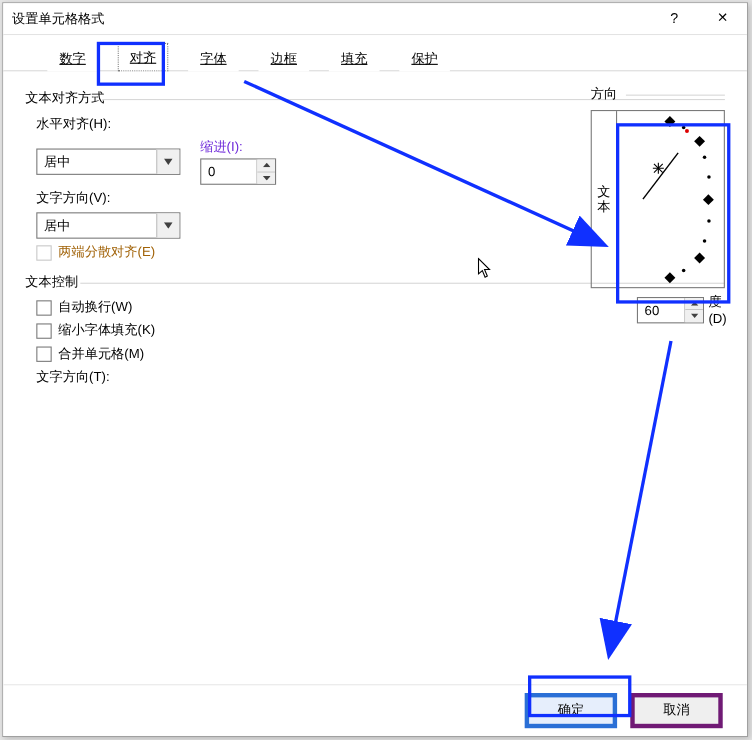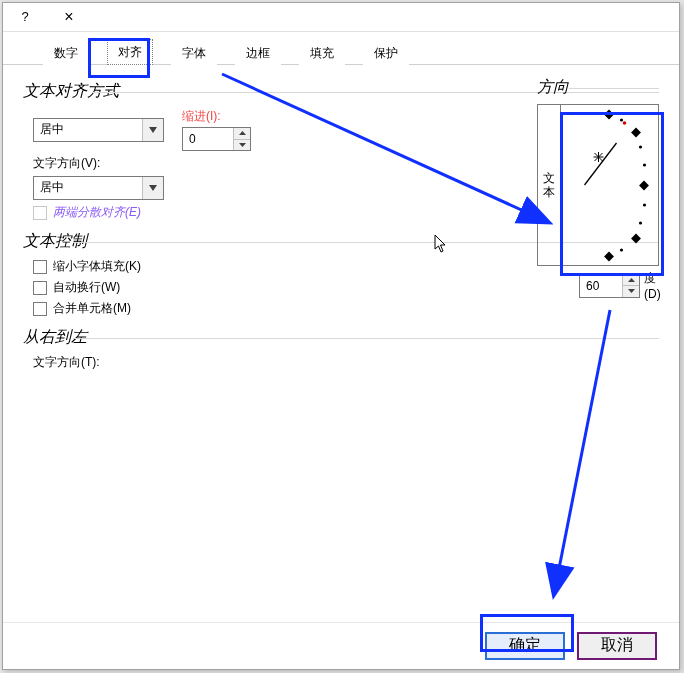--- a/index.html
+++ b/index.html
@@ -2,63 +2,64 @@
 <html><head>
 <meta charset="utf-8">
 <style>
   html,body{margin:0;padding:0;font-family:"Microsoft YaHei","SimSun",Arial,sans-serif;font-size:12px;color:#000;background:#f0f0f0;}
   .screenshot{position:relative;width:684px;height:673px;background:#e6e6e6;}
   .dialog{position:absolute;left:2px;top:2px;width:676px;height:666px;background:#fff;border:1px solid #a0a0a0;box-shadow:2px 2px 6px rgba(0,0,0,.2);}
   .titlebar{height:28px;line-height:28px;background:#fff;border-bottom:1px solid #e0e0e0;display:flex;align-items:center;}
   .titlebar .title{padding-left:8px;flex:1;font-size:12px;}
   .titlebar .btn{width:44px;height:28px;display:flex;align-items:center;justify-content:center;font-size:13px;color:#000;}
   .tabs{height:32px;display:flex;align-items:flex-end;padding-left:40px;gap:18px;border-bottom:1px solid #d0d0d0;background:#fff;}
-  .tab{height:24px;line-height:24px;padding:0 10px;font-size:12px;border:1px solid transparent;border-bottom:none;position:relative;top:1px;background:#fff;}
+  .tab{height:24px;line-height:24px;padding:0 10px;font-size:12px;border:1px solid transparent;border-bottom:none;position:relative;top:1px;background:#fff;text-decoration:underline;}
   .tab.selected{border:1px dotted #808080;background:#fff;}
   .body{position:absolute;left:0;right:0;top:62px;bottom:46px;background:#fff;padding:12px 20px 0 20px;}
-  .group-title{font-size:16px;margin:4px 0 6px 0;position:relative;font-style:italic;}
+  .group-title{font-size:12px;margin:4px 0 6px 0;position:relative;}
   .group-title::after{content:"";position:absolute;left:70px;right:0;top:50%;border-top:1px solid #d8d8d8;}
   .group-title.short::after{left:50px;}
   .row{display:flex;align-items:center;margin:4px 0;}
   .label{margin:2px 0 2px 10px;font-size:12px;}
-  .combo{display:inline-flex;align-items:center;border:1px solid #7a7a7a;height:22px;background:#fff;font-family:Liberation Mono, monospace;}
+  .combo{display:inline-flex;align-items:center;border:1px solid #7a7a7a;height:22px;background:#fff;}
   .combo .val{padding:0 6px;min-width:96px;height:22px;line-height:22px;font-size:12px;}
   .combo .arrow{width:20px;height:22px;border-left:1px solid #c0c0c0;background:#f0f0f0;display:flex;align-items:center;justify-content:center;}
   .combo .arrow svg{width:8px;height:6px;}
   .spin{display:inline-flex;align-items:center;border:1px solid #7a7a7a;height:22px;background:#fff;}
   .spin .val{padding:0 6px;width:38px;height:22px;line-height:22px;font-size:12px;}
   .spin .btns{width:16px;height:22px;border-left:1px solid #c0c0c0;display:flex;flex-direction:column;}
   .spin .btns div{flex:1;display:flex;align-items:center;justify-content:center;background:#f0f0f0;}
   .spin .btns div:first-child{border-bottom:1px solid #c0c0c0;}
   .spin .btns svg{width:7px;height:4px;}
   .chk{display:flex;align-items:center;margin:4px 0 4px 10px;font-size:12px;}
   .chk .box{width:12px;height:12px;border:1px solid #7a7a7a;margin-right:6px;background:#fff;}
-  .chk.disabled{color:#8b5cf6;font-style:italic;}
+  .chk.disabled{color:#a16207;}
   .chk.disabled .box{border-color:#c8c8c8;}
   .orient-panel{position:absolute;right:20px;top:8px;width:122px;}
   .orient-panel .group-title::after{left:32px;}
   .orient-box{border:1px solid #7a7a7a;height:160px;margin-top:4px;display:flex;}
   .orient-vert{width:22px;border-right:1px solid #7a7a7a;display:flex;flex-direction:column;align-items:center;justify-content:center;font-size:12px;line-height:14px;}
   .orient-dial{flex:1;position:relative;}
   .orient-deg{display:flex;align-items:center;margin-top:4px;gap:4px;padding-left:42px;}
   .footer{position:absolute;left:0;right:0;bottom:0;height:46px;display:flex;align-items:center;justify-content:flex-end;gap:12px;padding-right:22px;background:#fff;border-top:1px solid #e8e8e8;}
-  .pbtn{min-width:76px;height:24px;line-height:22px;text-align:center;border:2px solid #701a75;background:#efefef;font-size:16px;}
+  .pbtn{min-width:76px;height:24px;line-height:22px;text-align:center;border:4px solid #701a75;background:#efefef;font-size:12px;}
   .pbtn.default{background:#e6eefc;border-color:#2a6fd6;}
   .hl{position:absolute;border:3px solid #1030ff;box-sizing:border-box;pointer-events:none;}
   .arrow-svg{position:absolute;left:0;top:0;pointer-events:none;}
   .cursor{position:absolute;width:14px;height:20px;pointer-events:none;}
-  .disabled-label{color:#ef4444;}
+  .disabled-label{color:#6d28d9;}
 </style>
 </head>
 <body>
 
 <div class="screenshot">
   <div class="dialog">
 
     <div class="titlebar">
+      <div class="title">设置单元格格式</div>
       <div class="btn">
           <span>?</span>
         </div>
       <div class="btn">
           <span style="font-size:16px;">×</span>
         </div>
     </div>
 
     <div class="tabs">
       <div class="tab">数字</div>
@@ -66,20 +67,21 @@
       <div class="tab">字体</div>
       <div class="tab">边框</div>
       <div class="tab">填充</div>
       <div class="tab">保护</div>
     </div>
 
     <div class="body">
 
       <div class="group-title">文本对齐方式</div>
 
+      <div class="label"><span>水平对齐(H):</span></div>
       <div class="row" style="margin-left:10px;gap:18px;">
         <div class="combo">
           <div class="val">居中</div>
           <div class="arrow">
               <svg viewBox="0 0 8 6">
                 <path d="M0 0 L8 0 L4 6 Z" fill="#404040"></path>
               </svg>
             </div>
         </div>
         <div style="display:flex;flex-direction:column;gap:2px;">
@@ -115,32 +117,31 @@
       </div>
 
       <div class="chk disabled">
         <div class="box"></div>
         <span>两端分散对齐(E)</span>
       </div>
 
       <div class="group-title short" style="margin-top:10px;">文本控制</div>
       <div class="chk">
         <div class="box"></div>
+        <span>自动换行(W)</span>
+      </div>
+      <div class="chk">
+        <div class="box"></div>
         <span>缩小字体填充(K)</span>
       </div>
       <div class="chk">
         <div class="box"></div>
-        <span>自动换行(W)</span>
-      </div>
-      <div class="chk">
-        <div class="box"></div>
         <span>合并单元格(M)</span>
       </div>
 
-      <div class="group-title short" style="margin-top:10px;">从右到左</div>
       <div class="label">文字方向(T):</div>
 
       <div class="orient-panel">
         <div class="group-title">方向</div>
         <div class="orient-box">
           <div class="orient-vert">
             <span>文</span>
             <span>本</span>
           </div>
           <div class="orient-dial">

